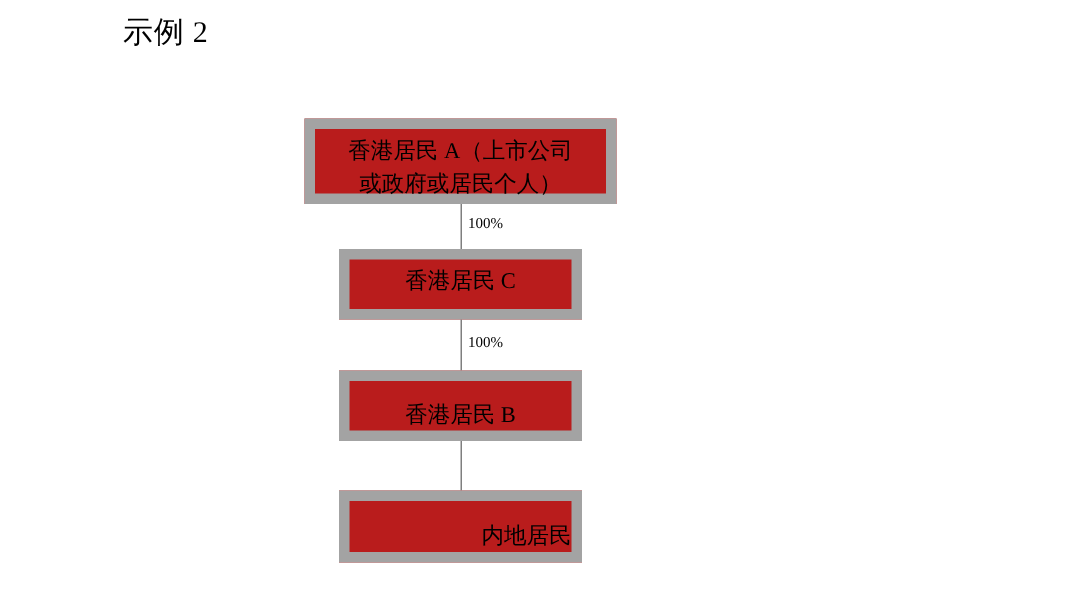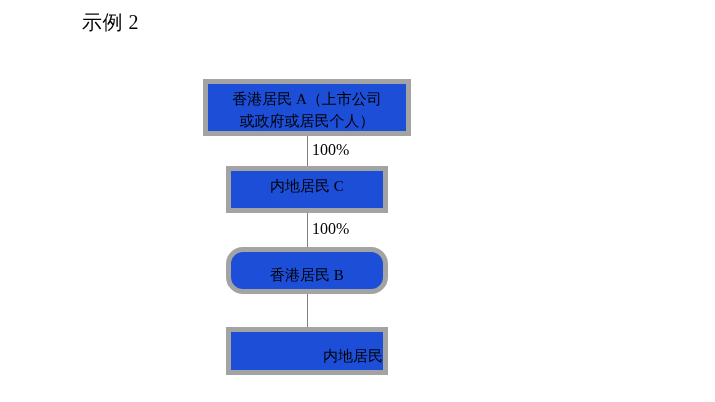--- a/index.html
+++ b/index.html
@@ -32,51 +32,51 @@
     position: absolute;
     left: 0;
     top: 0;
     width: 715px;
     height: 402px;
   }
 
   .node-box {
     position: absolute;
     box-sizing: border-box;
-    border: 5px solid #a3a3a3;
-    background: #1d4ed8;
+    border: 7px solid #a3a3a3;
+    background: #b91c1c;
     text-align: center;
     font-size: 15px;
     line-height: 22px;
     font-family: Liberation Serif, serif;
   }
   .node-label {
     display: block;
     white-space: pre-line;
   }
 
   
   #node-a  { left: 203px; top:  79px; width: 208px; height:  57px; padding-top: 4px; }
   #node-c  { left: 226px; top: 166px; width: 162px; height:  47px; padding-top: 4px; }
-  #node-b  { left: 226px; top: 247px; width: 162px; height:  47px; padding-top: 12px; border-radius: 17px; }
+  #node-b  { left: 226px; top: 247px; width: 162px; height:  47px; padding-top: 12px; }
   #node-ml { left: 226px; top: 327px; width: 162px; height:  48px; padding-top: 13px; text-align: right; }
 
   
   .connector {
     position: absolute;
     width: 1px;
     background: #7f7f7f;
   }
   #connector-a-c  { left: 307px; top: 136px; height: 30px; }
   #connector-c-b  { left: 307px; top: 213px; height: 34px; }
   #connector-b-ml { left: 307px; top: 294px; height: 33px; }
 
   .edge-label {
     position: absolute;
-    font-size: 16px;
+    font-size: 10px;
     line-height: 16px;
     white-space: pre;
   }
   #edge-label-a-c { left: 312px; top: 142px; }
   #edge-label-c-b { left: 312px; top: 221px; }
 </style>
 </head>
 <body>
 
 <div id="diagram-title">示例 2</div>
@@ -85,21 +85,21 @@
 
   <div class="node-box" id="node-a">
     <span class="node-label">香港居民 A（上市公司
 或政府或居民个人）</span>
   </div>
 
   <div class="connector" id="connector-a-c"></div>
   <div class="edge-label" id="edge-label-a-c">100%</div>
 
   <div class="node-box" id="node-c">
-    <span class="node-label">内地居民 C</span>
+    <span class="node-label">香港居民 C</span>
   </div>
 
   <div class="connector" id="connector-c-b"></div>
   <div class="edge-label" id="edge-label-c-b">100%</div>
 
   <div class="node-box" id="node-b">
     <span class="node-label">香港居民 B</span>
   </div>
 
   <div class="connector" id="connector-b-ml"></div>

